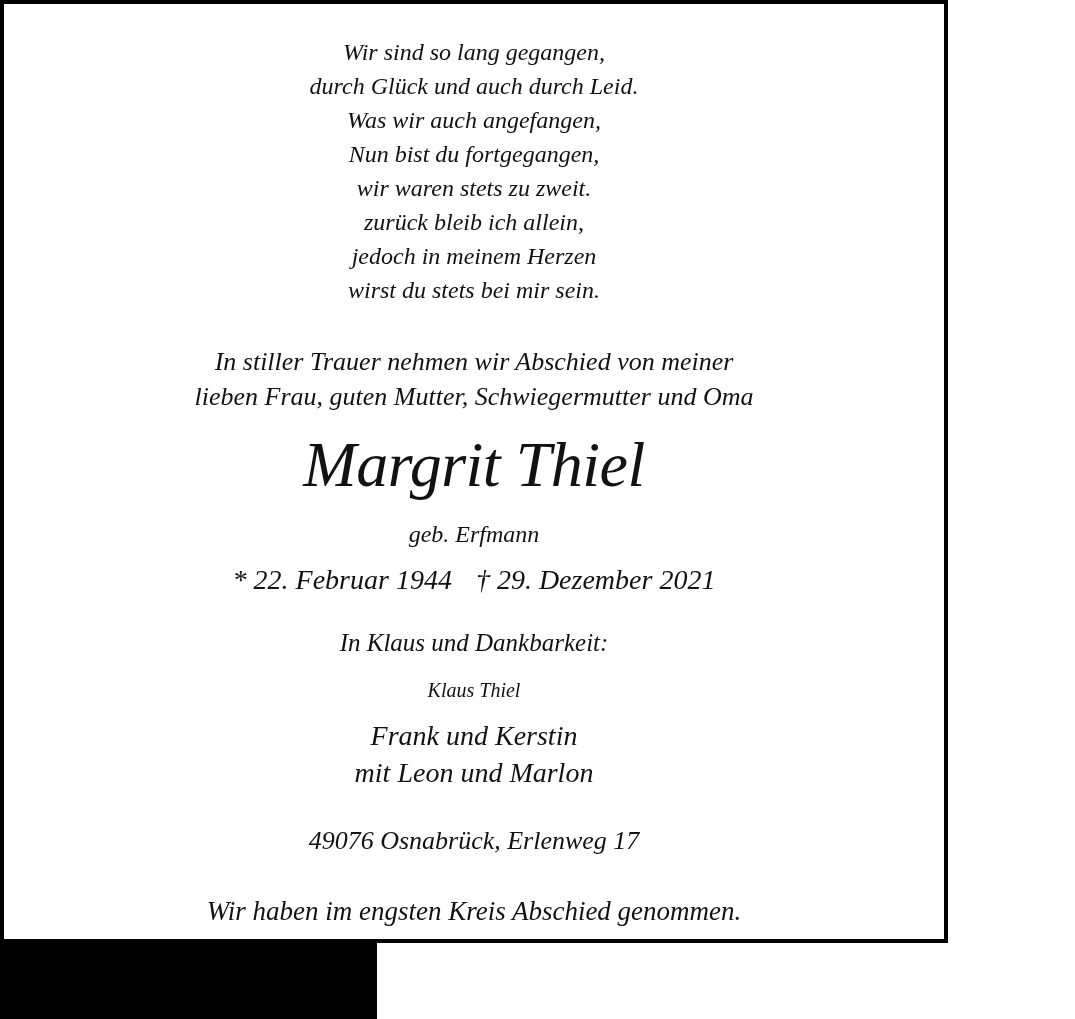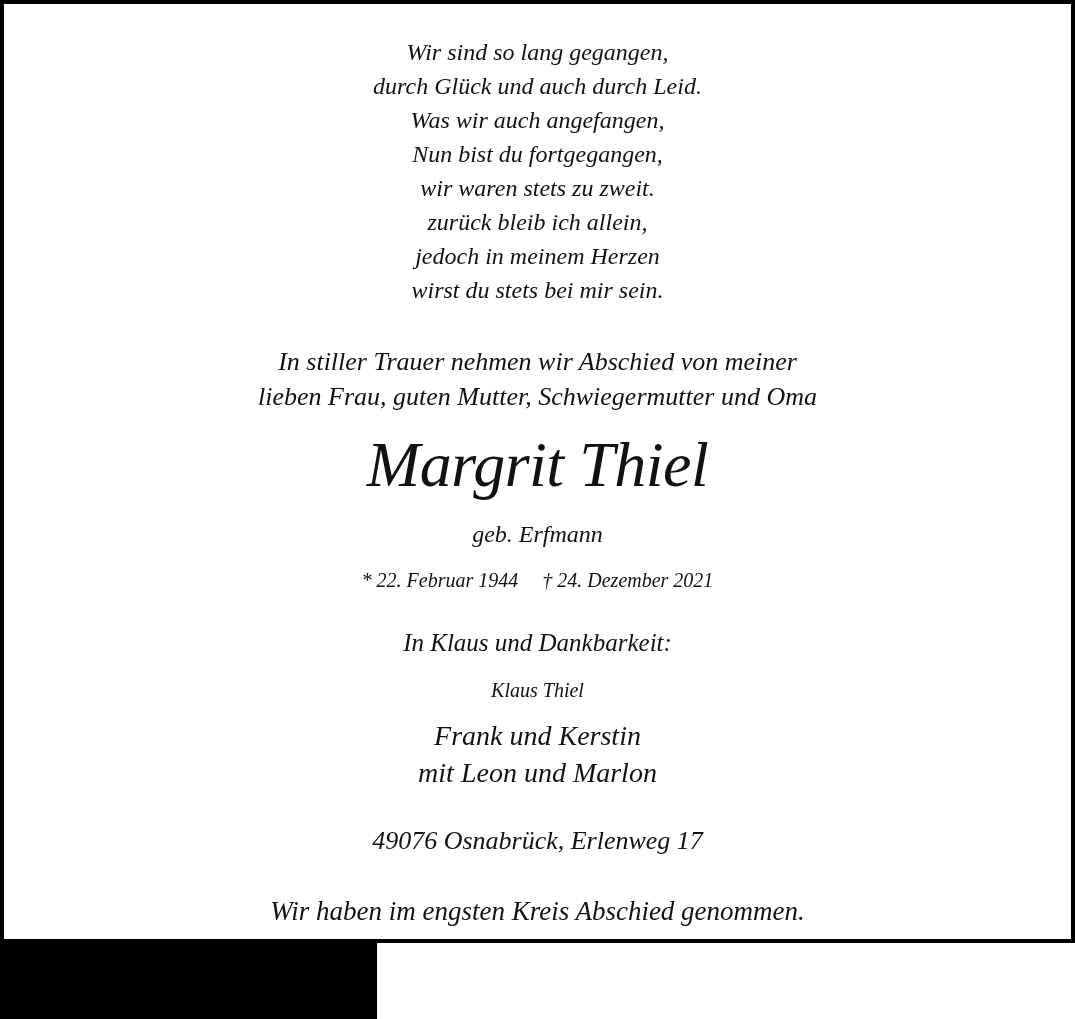--- a/index.html
+++ b/index.html
@@ -12,21 +12,21 @@
   body {
     position: relative;
     font-family: "Liberation Serif", "DejaVu Serif", serif;
     font-style: italic;
     color: #121212;
   }
   .frame {
     position: absolute;
     top: 0;
     left: 0;
-    width: 1075px;
+    width: 948px;
     height: 943px;
     border: 4px solid #000000;
     background: #ffffff;
     text-align: center;
   }
   .poem {
     margin-top: 31px;
     font-size: 24px;
     line-height: 34px;
   }
@@ -42,21 +42,21 @@
     font-weight: normal;
     letter-spacing: -0.5px;
   }
   .maiden {
     margin-top: 24px;
     font-size: 24px;
     line-height: 30px;
   }
   .dates {
     margin-top: 14px;
-    font-size: 20px;
+    font-size: 28px;
     line-height: 34px;
     display: flex;
     justify-content: center;
     gap: 24px;
   }
   .tribute {
     margin-top: 30px;
     font-size: 25px;
     line-height: 32px;
   }
@@ -109,21 +109,21 @@
     <p>In stiller Trauer nehmen wir Abschied von meiner</p>
     <p>lieben Frau, guten Mutter, Schwiegermutter und Oma</p>
   </div>
 
   <h1 class="name">Margrit Thiel</h1>
 
   <p class="maiden">geb. Erfmann</p>
 
   <p class="dates">
     <span>* 22. Februar 1944</span>
-    <span>† 24. Dezember 2021</span>
+    <span>† 29. Dezember 2021</span>
   </p>
 
   <p class="tribute">In Klaus und Dankbarkeit:</p>
 
   <p class="mourner-primary">Klaus Thiel</p>
 
   <div class="mourner-group">
     <p>Frank und Kerstin</p>
     <p>mit Leon und Marlon</p>
   </div>

